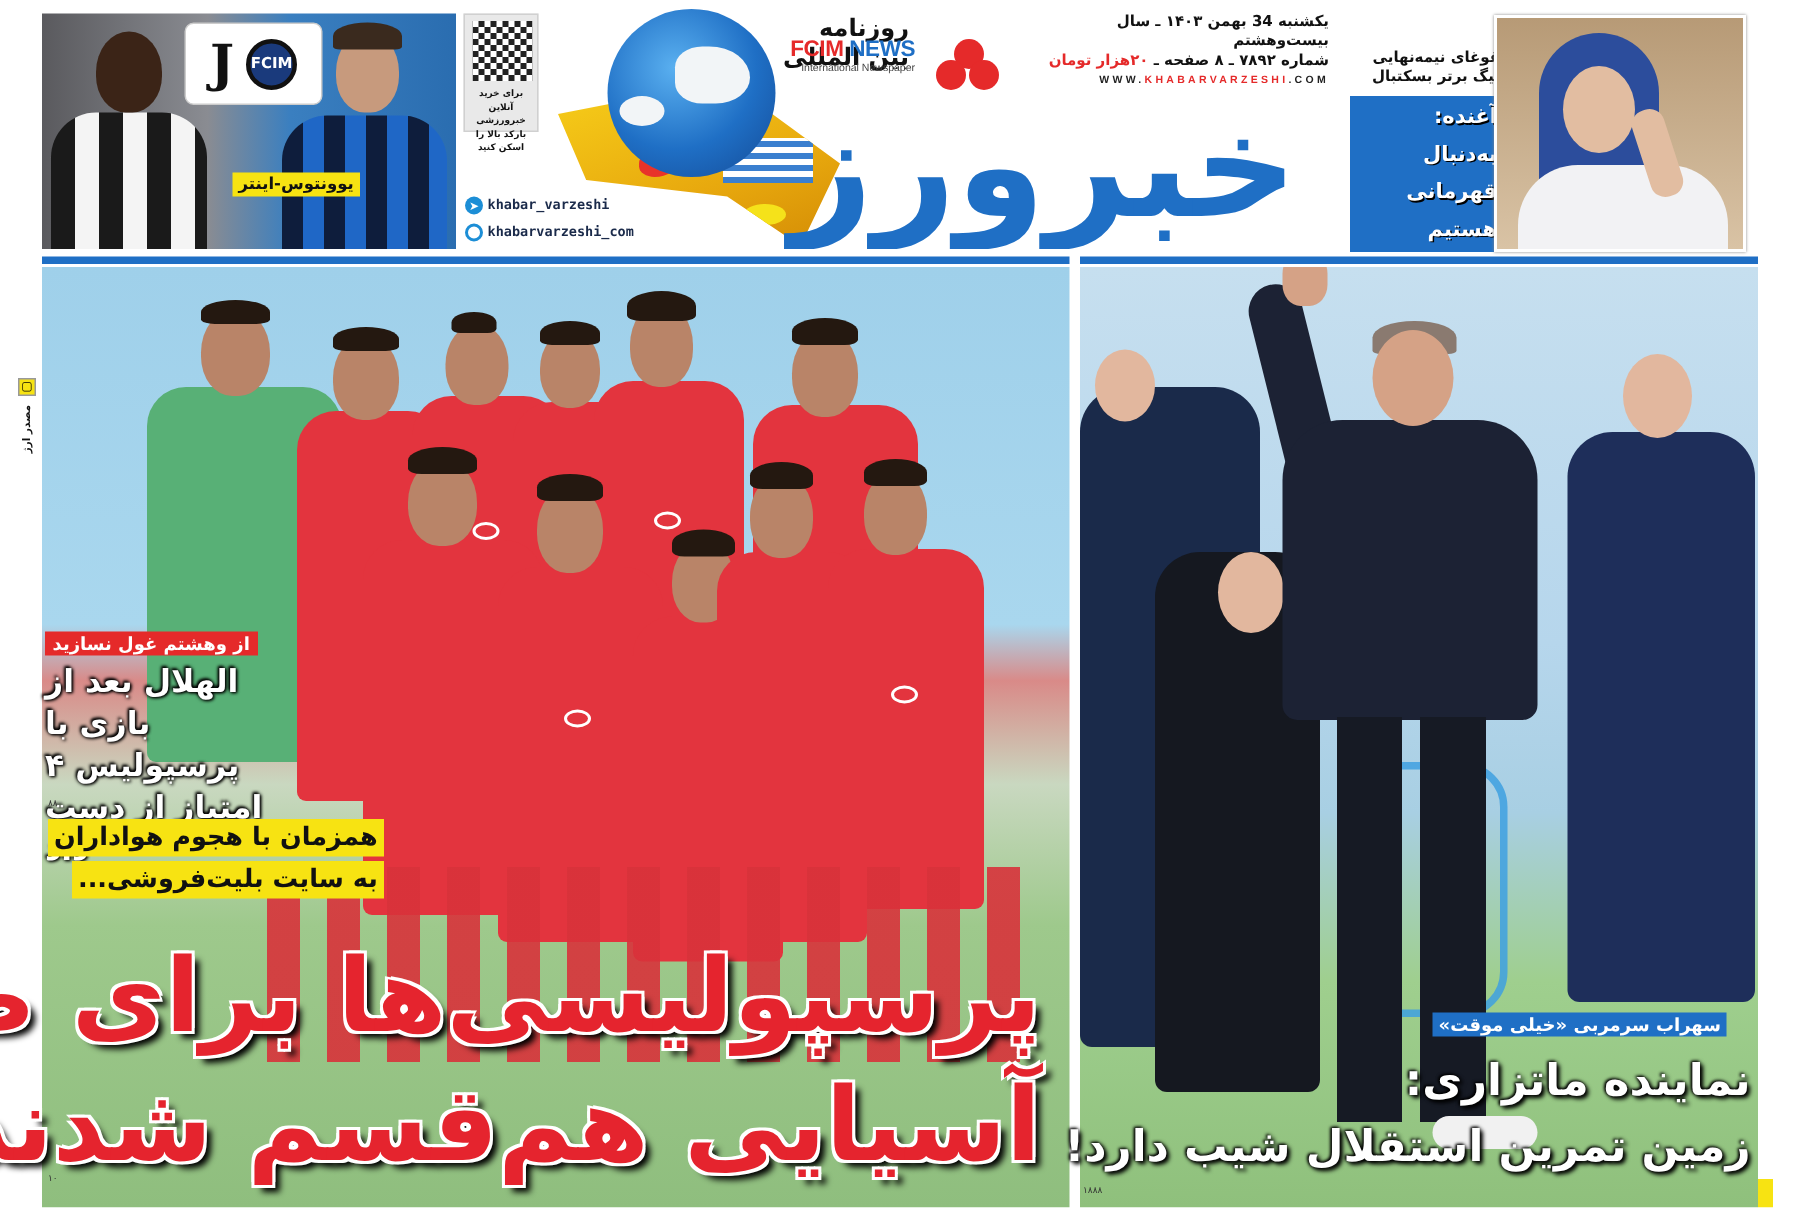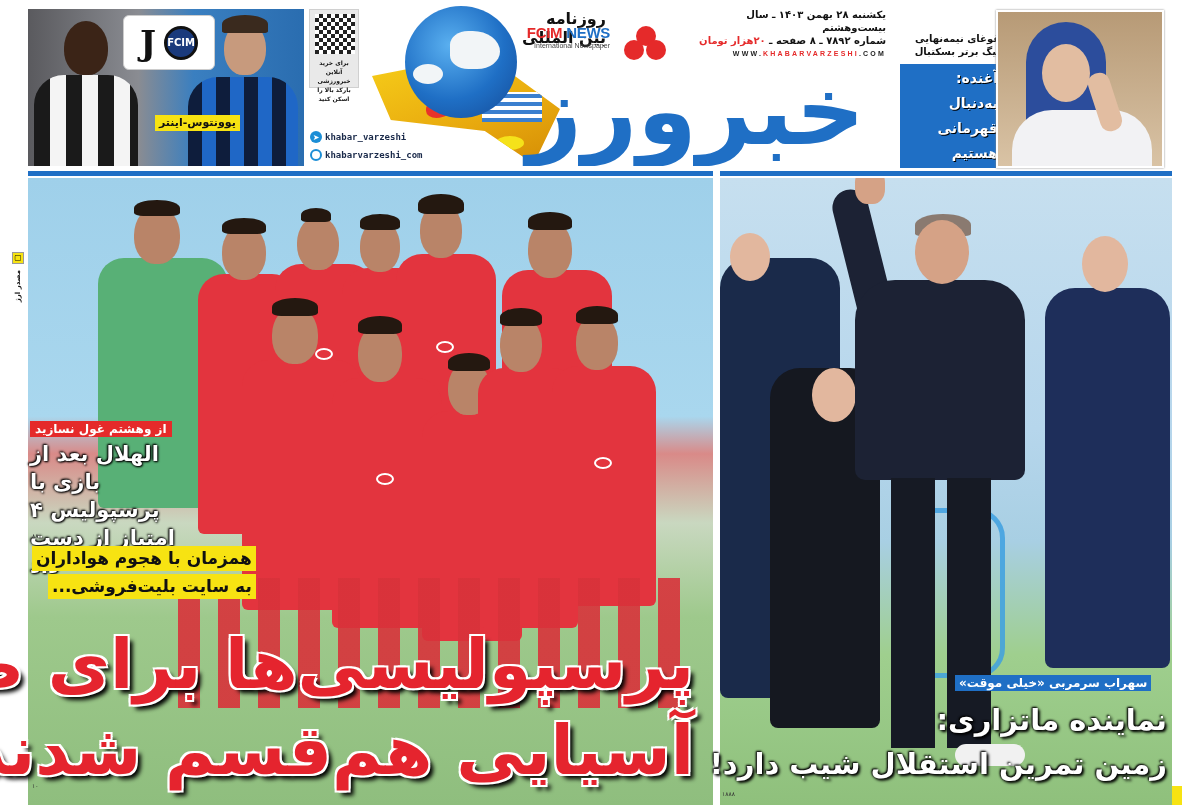--- a/index.html
+++ b/index.html
@@ -200,21 +200,21 @@
       <span></span>
       <span></span>
       <span></span>
     </div>
 
   <div class="logo-fa">
     <span class="blue">خبرورزشی</span>
   </div>
 
   <div class="issue-info">
-    <div class="issue-date">یکشنبه ۲۸ بهمن ۱۴۰۳ ـ سال بیست‌وهشتم</div>
+    <div class="issue-date">یکشنبه 34 بهمن ۱۴۰۳ ـ سال بیست‌وهشتم</div>
     <div class="issue-no">
       <span>شماره ۷۸۹۲ ـ ۸ صفحه ـ </span><span class="price">۲۰هزار تومان</span>
     </div>
     <div class="issue-url">
       <span>WWW.</span><span class="mid">KHABARVARZESHI</span><span>.COM</span>
     </div>
   </div>
 
   <div class="promo-right">
     <div class="kicker">

